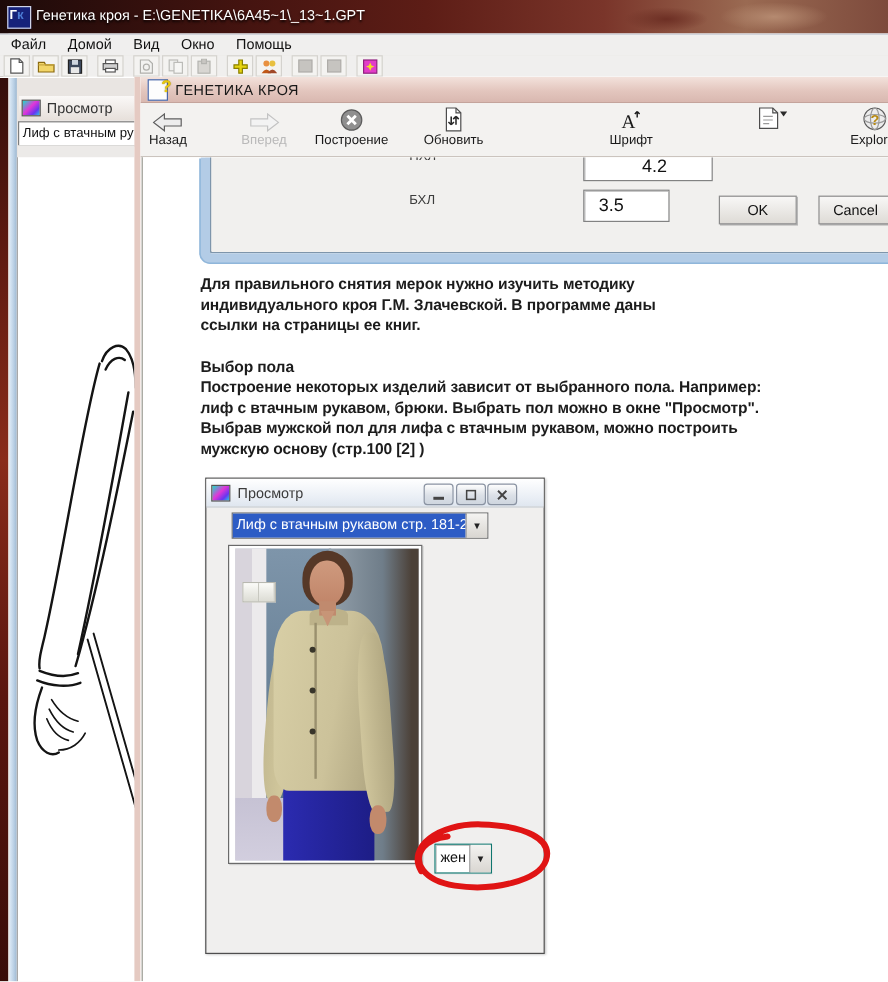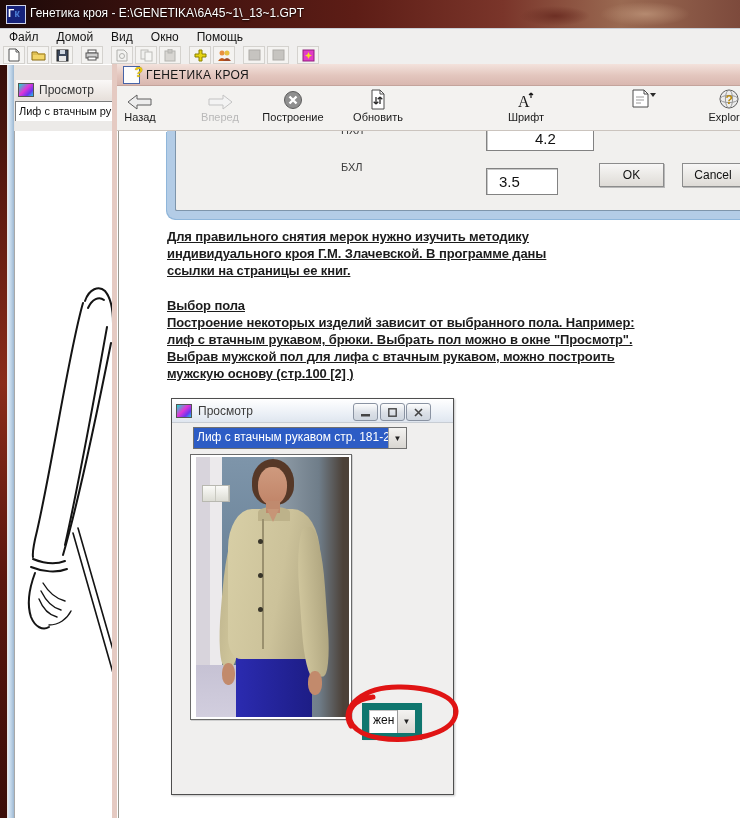--- a/index.html
+++ b/index.html
@@ -58,21 +58,21 @@
 
   
   #dlg{left:48px;top:0;width:579px;height:80px;overflow:hidden;
     border-left:8px solid #b3cce6;border-bottom:8px solid #b3cce6;border-bottom-left-radius:9px;
     box-shadow:inset 1px -1px 0 #7e95ab, -1px 1px 0 #8fb6da;background:#f1f0ee;}
   .dlg-label{position:absolute;font-size:11px;color:#3c3c3c;}
   .dlg-input{position:absolute;width:58px;background:#fff;border:1px solid #828282;box-shadow:inset 1px 1px 0 #c8c8c8;font-size:15px;color:#111;padding-left:4px;}
   .dlg-btn{position:absolute;height:22px;background:linear-gradient(180deg,#f8f7f6,#dedbd6);border:1px solid #8c8c8c;box-shadow:1px 1px 0 #b8b8b8;font-size:12px;color:#111;display:flex;align-items:center;justify-content:center;}
 
   
-  .help-text{position:absolute;left:48px;font-size:13px;font-weight:bold;color:#1c1c1c;line-height:17px;white-space:pre-line;letter-spacing:-0.1px;text-decoration:underline;}
+  .help-text{position:absolute;left:48px;font-size:13px;font-weight:bold;color:#1c1c1c;line-height:17px;white-space:pre-line;letter-spacing:-0.1px;}
 
   
   #pv{left:52px;top:267px;width:281px;height:395px;background:#f0efee;border:1px solid #4e4e4e;box-shadow:1px 1px 2px rgba(0,0,0,.25);}
   #pv-titlebar{left:0;top:0;width:100%;height:24px;background:linear-gradient(180deg,#ffffff,#e9eef5 70%,#dfe6ef);display:flex;align-items:center;gap:6px;padding-left:4px;box-sizing:border-box;border-bottom:1px solid #c8cdd4;}
   #pv-title-text{font-size:12px;color:#3c3c3c;}
   .win7-btn{position:absolute;top:4px;width:23px;height:16px;border:1px solid #8a93a2;border-radius:3px;background:linear-gradient(180deg,#fdfdfd,#dbe0e7 55%,#cfd6df);display:flex;align-items:center;justify-content:center;font-size:10px;color:#3a3a3a;}
   #pv-combo{left:21px;top:28px;width:212px;height:20px;background:#fff;border:1px solid #707070;box-shadow:inset 1px 1px 0 #b0b0b0;display:flex;}
   #pv-combo-sel{flex:1;background:#2d5cc5;color:#fff;font-size:12px;line-height:18px;padding-left:3px;white-space:nowrap;overflow:hidden;}
   .combo-arrow{width:17px;background:linear-gradient(180deg,#f4f3f1,#d9d6d1);border-left:1px solid #9a9a9a;display:flex;align-items:center;justify-content:center;font-size:8px;color:#222;}
 
@@ -93,21 +93,21 @@
   .jacket-collar{position:absolute;left:62px;top:50px;width:32px;height:14px;background:#bdb28a;border-radius:40% 40% 0 0;}
   .vneck{position:absolute;left:71px;top:52px;width:12px;height:13px;background:#c79577;clip-path:polygon(0 0,100% 0,50% 100%);}
   .placket{position:absolute;left:66px;top:62px;width:2px;height:130px;background:#9a906e;}
   .btn-dot{position:absolute;left:62px;width:5px;height:5px;border-radius:50%;background:#38352a;}
   .sleeve{position:absolute;left:104px;top:70px;width:26px;height:150px;background:linear-gradient(90deg,#cfc59c,#b0a680);border-radius:40% 40% 30% 30%;transform:rotate(-4deg);}
   .arm-left{position:absolute;left:26px;top:70px;width:22px;height:140px;background:linear-gradient(90deg,#c4ba92,#d4ca9e);border-radius:45% 35% 30% 40%;transform:rotate(5deg);}
   .hand-l{position:absolute;left:26px;top:206px;width:13px;height:22px;background:#c28a6c;border-radius:45%;}
   .hand-r{position:absolute;left:112px;top:214px;width:14px;height:24px;background:#c28a6c;border-radius:45%;}
   .skirt{position:absolute;left:40px;top:172px;width:76px;height:92px;background:linear-gradient(90deg,#2b2bb0,#1d1d86);border-radius:8% 8% 0 0;}
 
-  #gender-combo{left:190px;top:304px;width:46px;height:23px;background:#fff;border:7px solid #0f766e;box-shadow:inset 1px 1px 0 #c4c4c4,1px 1px 0 #e8e8e8;display:flex;}
+  #gender-combo{left:190px;top:304px;width:46px;height:23px;background:#fff;border:1px solid #0f766e;box-shadow:inset 1px 1px 0 #c4c4c4,1px 1px 0 #e8e8e8;display:flex;}
   #gender-text{flex:1;font-size:12px;color:#111;line-height:21px;padding-left:4px;}
 
   
   #red-mark{left:208px;top:543px;width:162px;height:84px;pointer-events:none;z-index:30;}
 
   svg{display:block;}
 </style>
 </head>
 <body>
 
@@ -319,21 +319,21 @@
         <div class="nav-label">Explorer</div>
       </div>
     </div>
 
     <div class="abs" id="hw-content">
 
       <div class="abs" id="dlg">
         <div class="dlg-label" style="left:166px;top:-7px;">ПХЛ</div>
         <div class="dlg-input" style="left:311px;top:-10px;height:28px;line-height:34px;padding-left:48px;">4.2</div>
         <div class="dlg-label" style="left:166px;top:30px;">БХЛ</div>
-        <div class="dlg-input" style="left:311px;top:37px;height:25px;line-height:25px;padding-left:12px;">3.5</div>
+        <div class="dlg-input" style="left:311px;top:27px;height:25px;line-height:25px;padding-left:12px;">3.5</div>
         <div class="dlg-btn" style="left:424px;top:32px;width:63px;">OK</div>
         <div class="dlg-btn" style="left:507px;top:32px;width:60px;">Cancel</div>
       </div>
 
       <div class="help-text" style="top:97px;">Для правильного снятия мерок нужно изучить методику
 индивидуального кроя Г.М. Злачевской. В программе даны
 ссылки на страницы ее книг.</div>
       <div class="help-text" style="top:166px;">Выбор пола</div>
       <div class="help-text" style="top:183px;">Построение некоторых изделий зависит от выбранного пола. Например:
 лиф с втачным рукавом, брюки. Выбрать пол можно в окне "Просмотр".

